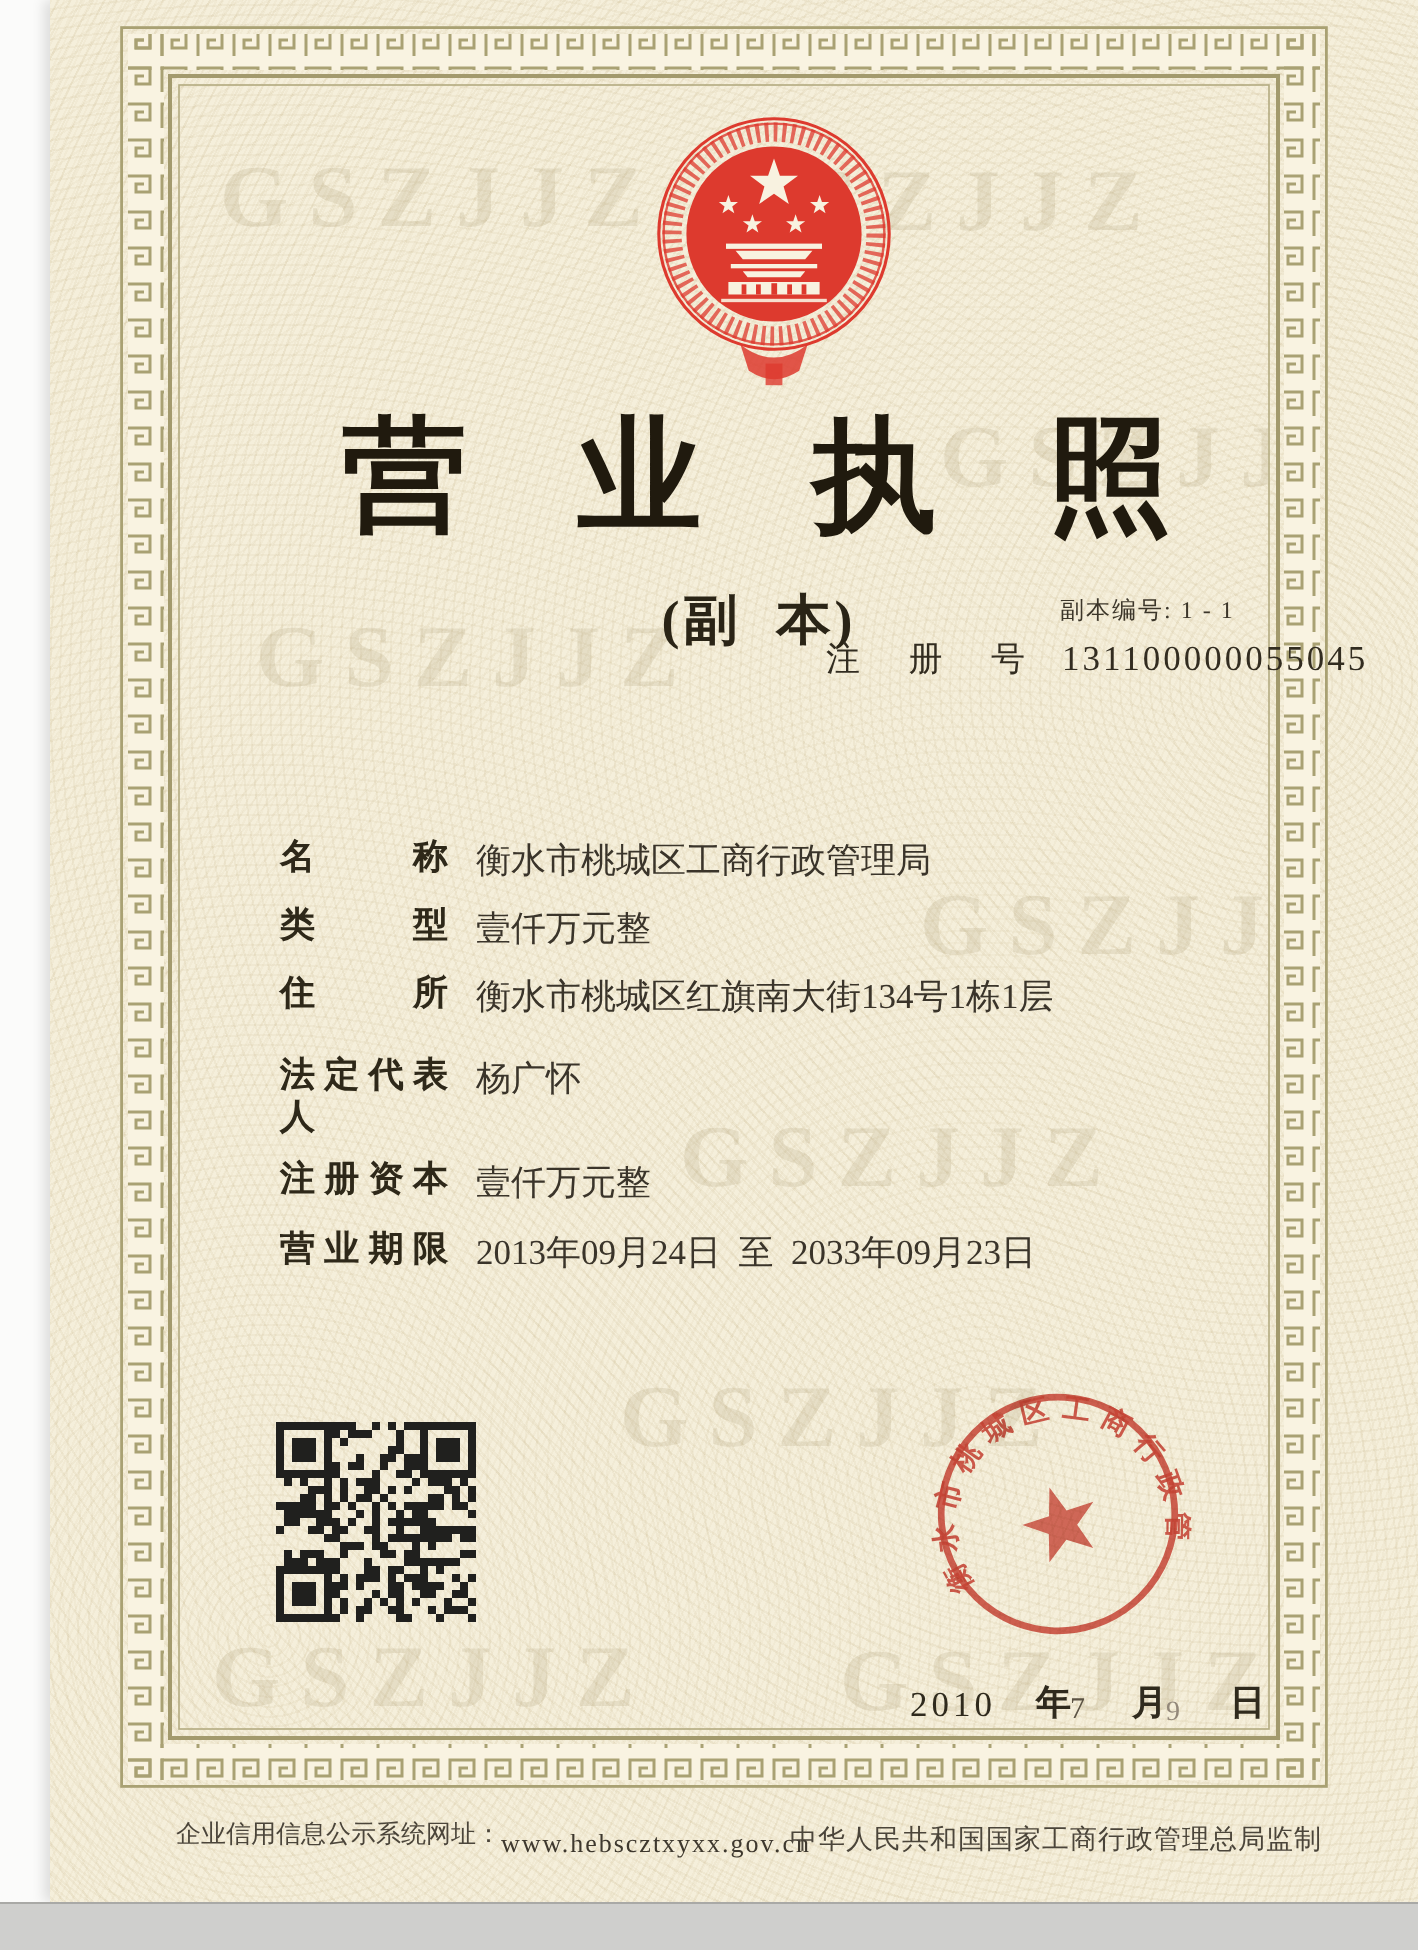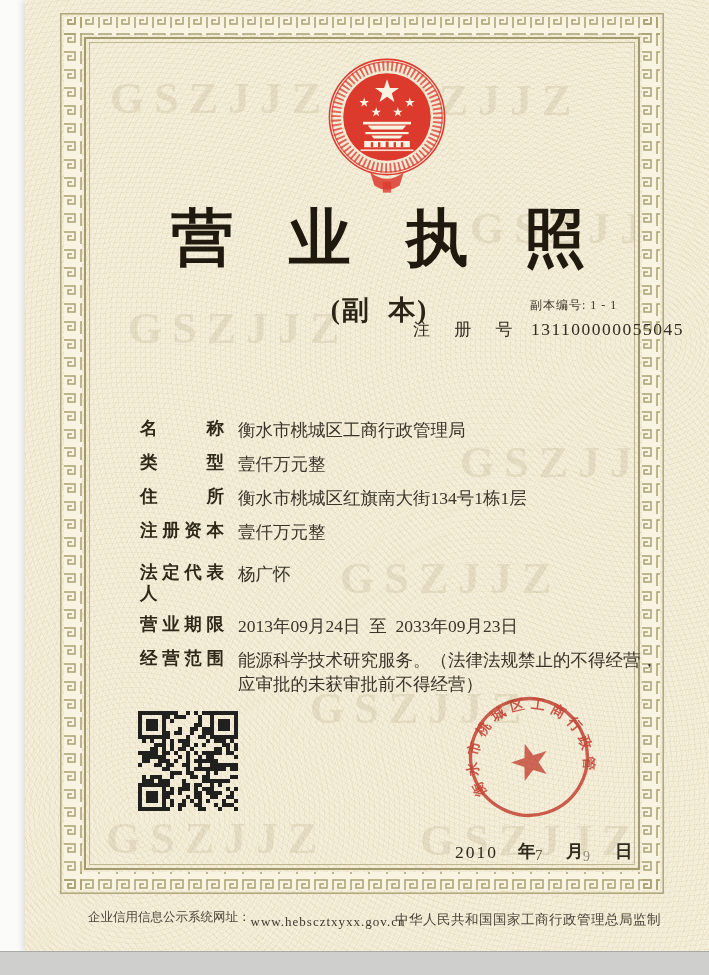--- a/index.html
+++ b/index.html
@@ -180,35 +180,31 @@
       <div class="fvalue">衡水市桃城区工商行政管理局</div>
     </div>
     <div class="frow">
       <div class="flabel">类型</div>
       <div class="fvalue">壹仟万元整</div>
     </div>
     <div class="frow">
       <div class="flabel">住所</div>
       <div class="fvalue">衡水市桃城区红旗南大街134号1栋1层</div>
     </div>
+    <div class="frow gap-before">
+      <div class="flabel">法定代表人</div>
+      <div class="fvalue">杨广怀</div>
+    </div>
     <div class="frow">
       <div class="flabel">注册资本</div>
       <div class="fvalue">壹仟万元整</div>
     </div>
-    <div class="frow gap-before">
-      <div class="flabel">法定代表人</div>
-      <div class="fvalue">杨广怀</div>
-    </div>
     <div class="frow">
       <div class="flabel">营业期限</div>
       <div class="fvalue">2013年09月24日  至  2033年09月23日</div>
-    </div>
-    <div class="frow">
-      <div class="flabel">经营范围</div>
-      <div class="fvalue">能源科学技术研究服务。（法律法规禁止的不得经营，应审批的未获审批前不得经营）</div>
     </div>
   </div>
 
   <div class="qr">
       <i style="left:0px;top:0px"></i>
       <i style="left:4px;top:0px"></i>
       <i style="left:8px;top:0px"></i>
       <i style="left:12px;top:0px"></i>
       <i style="left:16px;top:0px"></i>
       <i style="left:20px;top:0px"></i>

